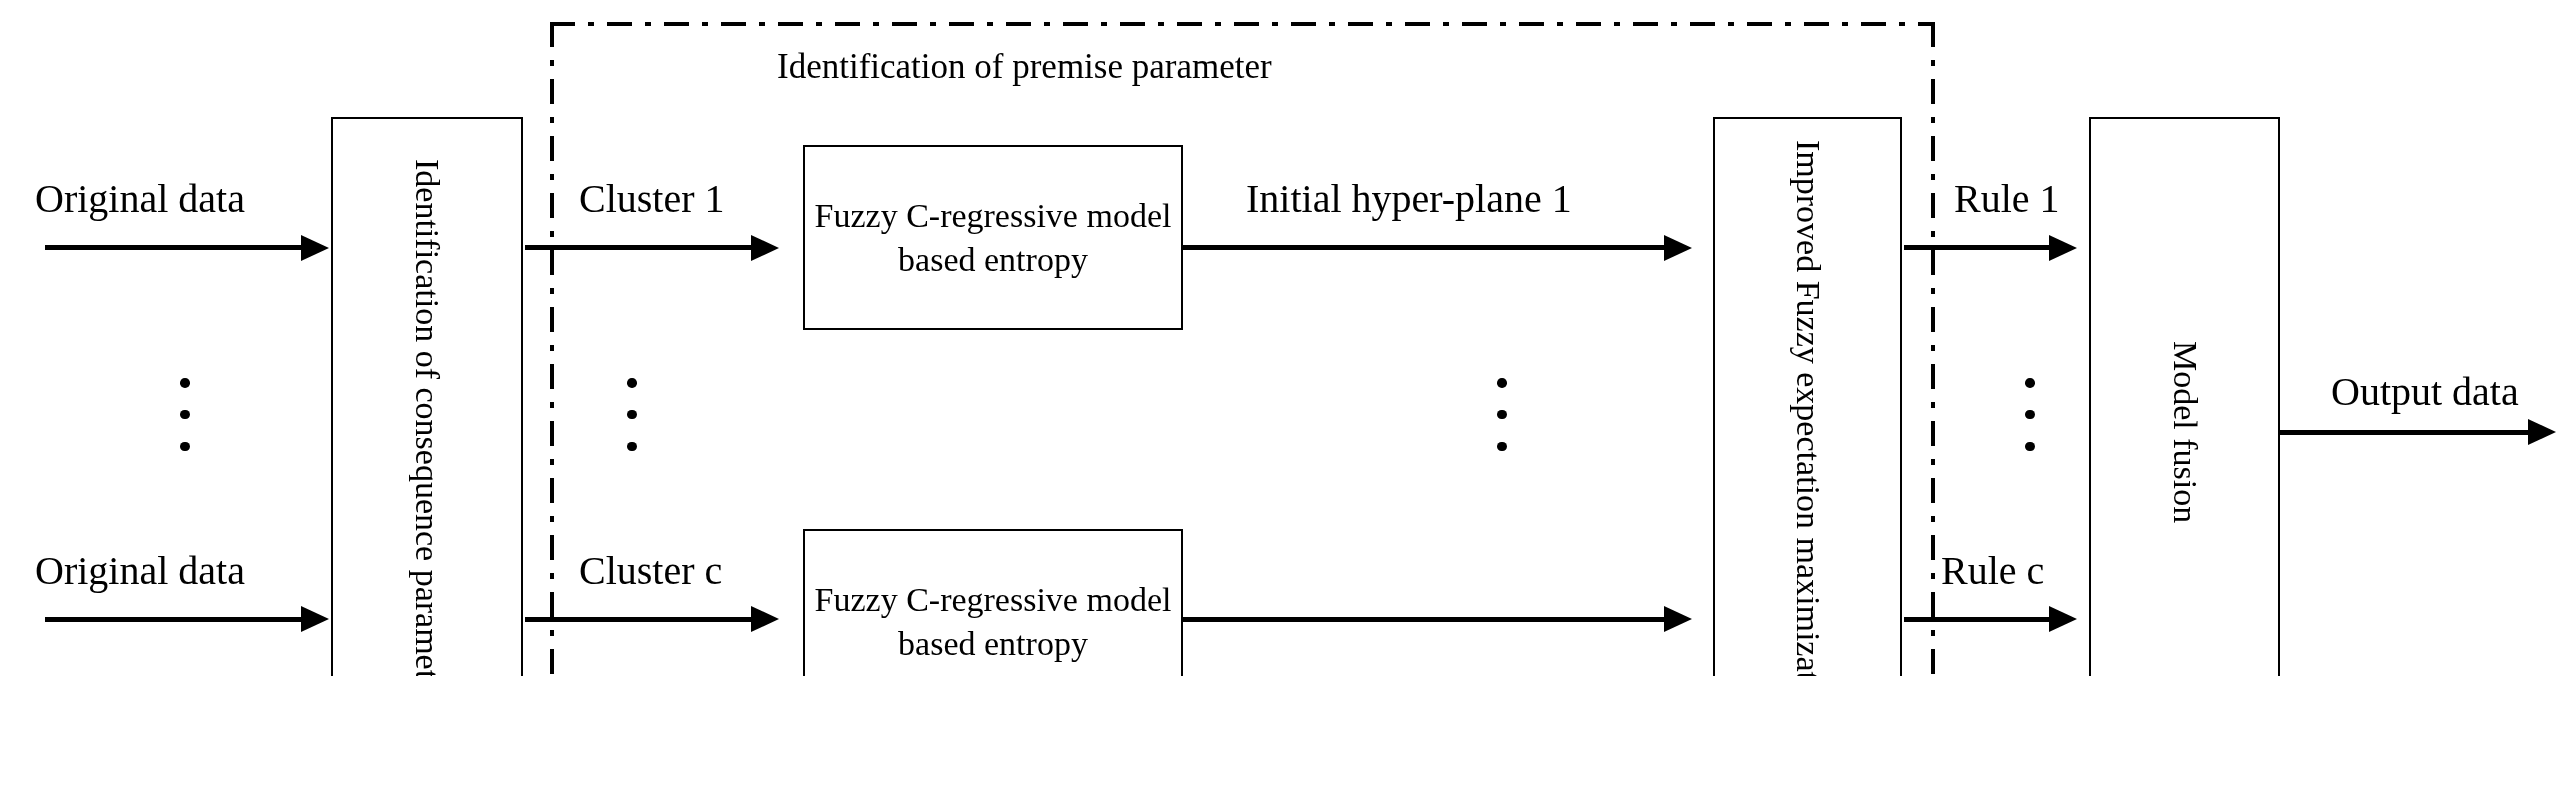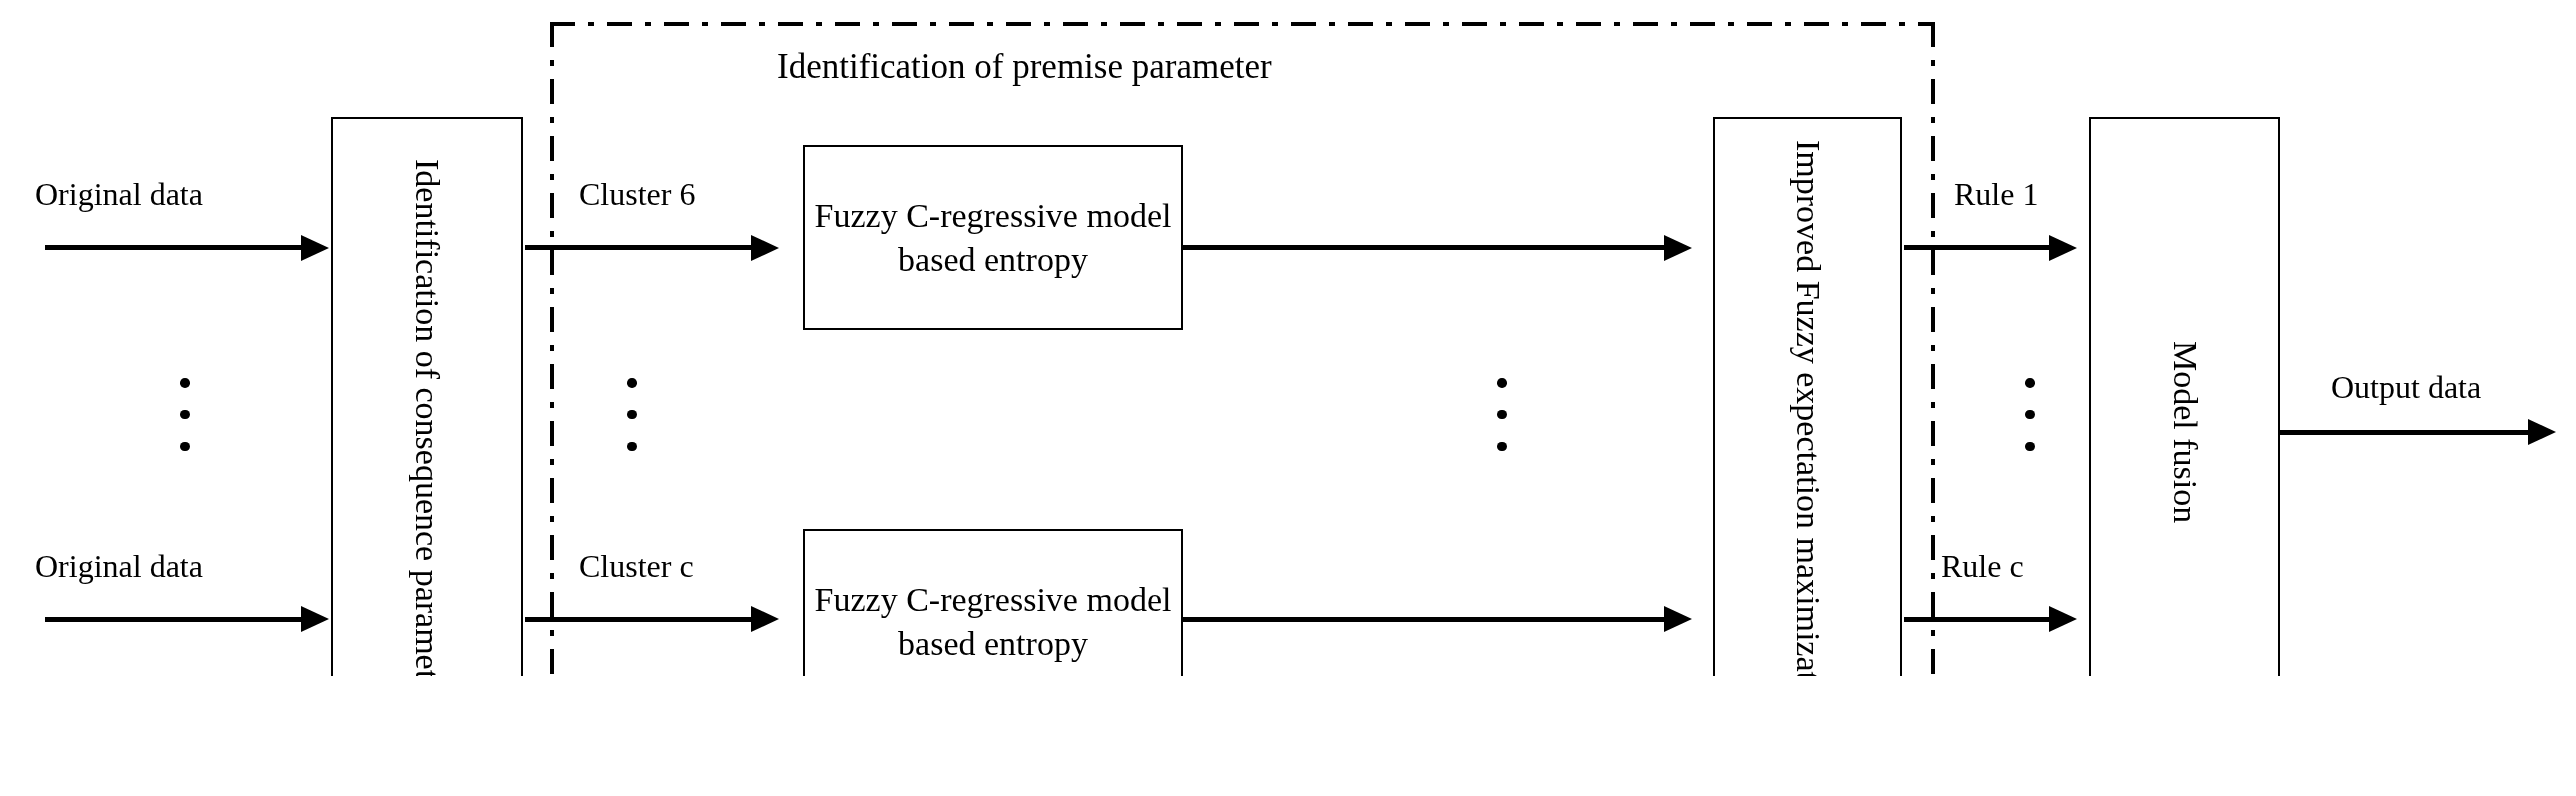--- a/index.html
+++ b/index.html
@@ -32,21 +32,21 @@
   .vtext {
     writing-mode: vertical-rl;
     text-orientation: mixed;
     white-space: nowrap;
     line-height: 1.25;
     font-size: 34px;
   }
   .htext {
     position: absolute;
     white-space: nowrap;
-    font-size: 32px;
+    font-size: 40px;
     line-height: 1.25;
   }
   .boxlabel {
     font-size: 34px;
     line-height: 1.28;
     padding: 0 1px;
   }
 
   
   .arrow {
@@ -124,21 +124,21 @@
   </div>
 
   <div class="htext" style="left:35px; top:546px;">Original data</div>
   <div class="arrow" style="left:45px; top:617px; width:257px;"></div>
   <div class="arrowhead" style="left:301px; top:606px;"></div>
 
   <div class="box" style="left:331px; top:117px; width:192px; height:630px;">
     <div class="vtext">Identification of consequence parameter</div>
   </div>
 
-  <div class="htext" style="left:579px; top:174px;">Cluster 6</div>
+  <div class="htext" style="left:579px; top:174px;">Cluster 1</div>
   <div class="arrow" style="left:525px; top:245px; width:227px;"></div>
   <div class="arrowhead" style="left:751px; top:235px;"></div>
 
   <div class="vdots" style="left:627px; top:378px; width:9.5px; height:73px;">
     <i></i>
       <i></i>
       <i></i>
   </div>
 
   <div class="htext" style="left:579px; top:546px;">Cluster c</div>
@@ -146,20 +146,21 @@
   <div class="arrowhead" style="left:751px; top:606px;"></div>
 
   <div class="box" style="left:803px; top:145px; width:380px; height:185px;">
     <div class="boxlabel">Fuzzy C-regressive model based entropy</div>
   </div>
 
   <div class="box" style="left:803px; top:529px; width:380px; height:185px;">
     <div class="boxlabel">Fuzzy C-regressive model based entropy</div>
   </div>
 
+  <div class="htext" style="left:1246px; top:174px;">Initial hyper-plane 1</div>
   <div class="arrow" style="left:1182px; top:245px; width:484px;"></div>
   <div class="arrowhead" style="left:1664px; top:235px;"></div>
 
   <div class="vdots" style="left:1497px; top:378px; width:9.5px; height:73px;">
     <i></i>
       <i></i>
       <i></i>
   </div>
 
   <div class="arrow" style="left:1182px; top:617px; width:484px;"></div>

